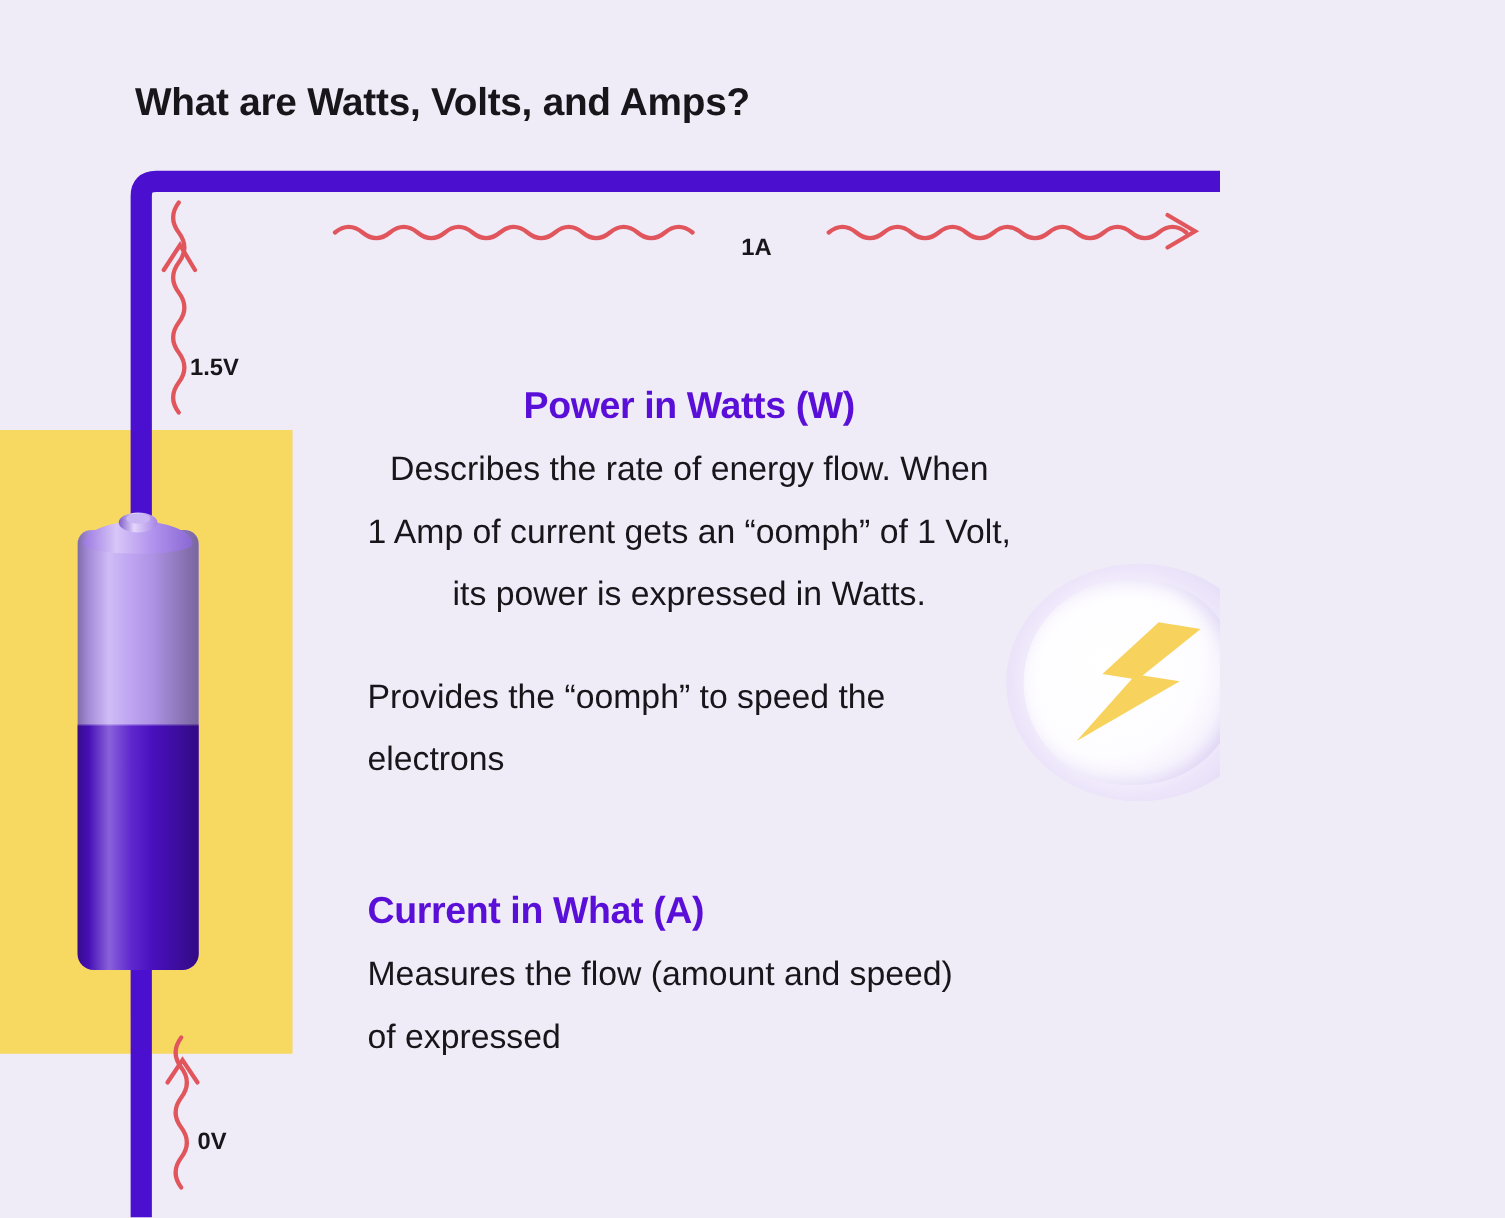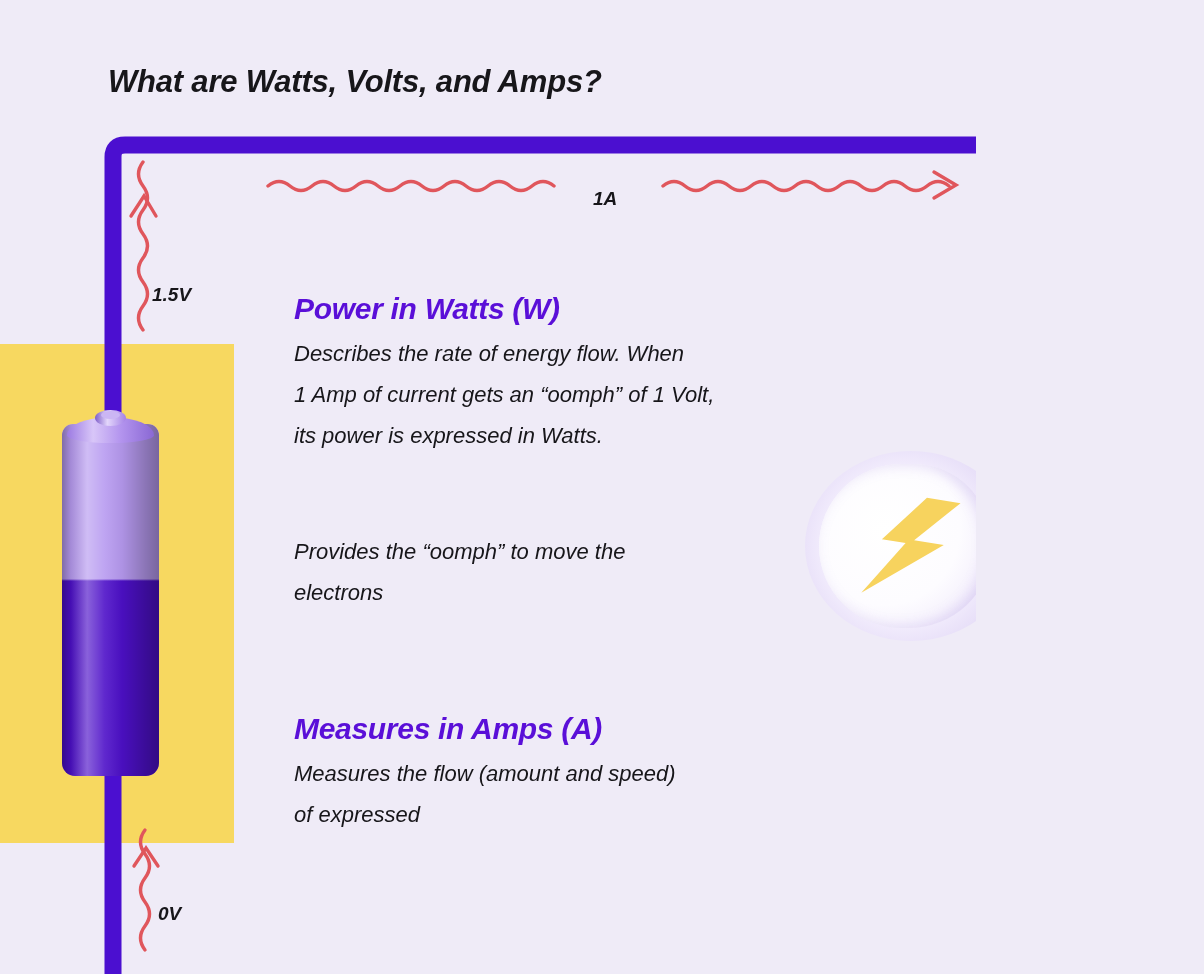--- a/index.html
+++ b/index.html
@@ -3,21 +3,21 @@
 <meta charset="utf-8">
 <style>
   html,body{margin:0;padding:0;}
   body{
     width:1204px;height:974px;
     background:#efebf7;
     font-family:"Liberation Sans","DejaVu Sans",sans-serif;
     overflow:hidden;
     position:relative;
   }
-  #stage{position:absolute;inset:0;width:976px;height:974px;overflow:hidden;font-style:italic;}
+  #stage{position:absolute;inset:0;width:976px;height:974px;overflow:hidden;}
 
   
   .layer{position:absolute;inset:0;}
   #bg-shapes{z-index:1;}
   #circuit{z-index:2;}
   #objects{z-index:3;}
   #flow{z-index:4;}
   #copy{z-index:5;}
 
   
@@ -32,24 +32,24 @@
     letter-spacing:-0.2px;white-space:nowrap;
   }
 
   
   .section{position:absolute;left:294px;}
   .section-title{
     font-size:30px;font-weight:bold;color:#5a0fd8;
     letter-spacing:-0.3px;margin:0 0 8px 0;white-space:nowrap;
   }
   .section-body{
-    font-size:22px;color:#17161a;line-height:1.86;
+    font-size:27px;color:#17161a;line-height:1.86;
     white-space:pre-line;margin:0;
   }
-  #sec-watts{top:292px;}
+  #sec-watts{top:308px;text-align:center;}
   #sec-volts{top:532px;}
   #sec-amps{top:712px;}
 
   
   .flow-label{
     position:absolute;font-size:19px;font-weight:bold;color:#17161a;
     white-space:nowrap;
   }
   #label-1a{left:593px;top:188px;}
   #label-v-left{left:152px;top:284px;}
@@ -234,26 +234,26 @@
     <div id="page-title">What are Watts, Volts, and Amps?</div>
 
     <div class="section" id="sec-watts">
       <div class="section-title">Power in Watts (W)</div>
       <div class="section-body">Describes the rate of energy flow. When
 1 Amp of current gets an “oomph” of 1 Volt,
 its power is expressed in Watts.</div>
     </div>
 
     <div class="section" id="sec-volts">
-      <div class="section-body">Provides the “oomph” to move the
+      <div class="section-body">Provides the “oomph” to speed the
 electrons</div>
     </div>
 
     <div class="section" id="sec-amps">
-      <div class="section-title">Measures in Amps (A)</div>
+      <div class="section-title">Current in What (A)</div>
       <div class="section-body">Measures the flow (amount and speed)
 of expressed</div>
     </div>
 
     <div class="flow-label" id="label-1a">1A</div>
     <div class="flow-label" id="label-v-left">1.5V</div>
     <div class="flow-label" id="label-v-right">1.5V</div>
     <div class="flow-label" id="label-0v-left">0V</div>
     <div class="flow-label" id="label-0v-right">0V</div>
   </div>

